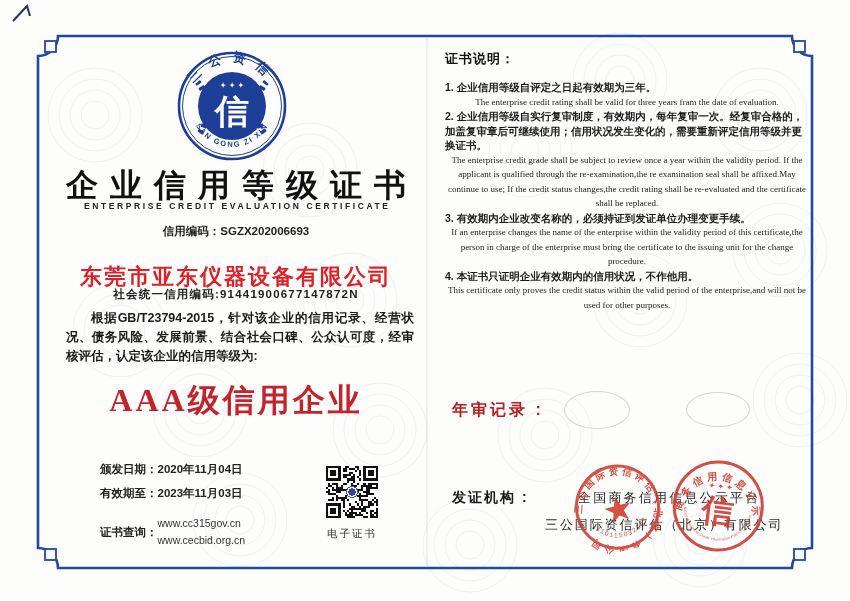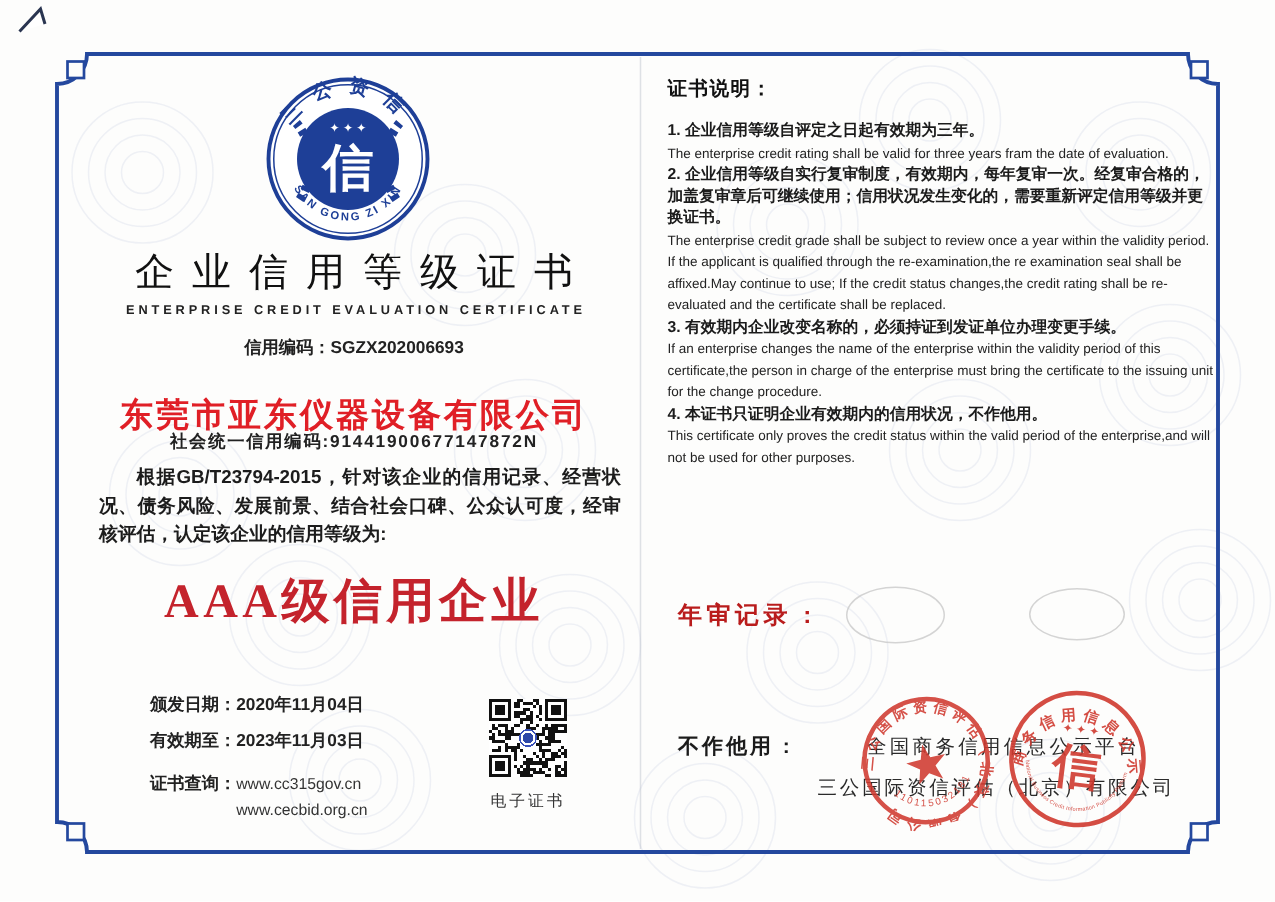--- a/index.html
+++ b/index.html
@@ -2,42 +2,42 @@
 <html><head>
 <meta charset="utf-8">
 <style>
   html,body{margin:0;padding:0;background:#ffffff;}
   #scan{position:relative;width:850px;height:601px;background:#fdfdfc;overflow:hidden;
         font-family:"Liberation Sans","DejaVu Sans",sans-serif;color:#1a1a1a;}
   .abs{position:absolute;}
   
   .lp-center{left:50px;width:372px;text-align:center;}
   #cert-title{top:164px;font-family:"Liberation Serif","DejaVu Serif",serif;
-      font-weight:normal;font-size:26px;letter-spacing:12px;text-indent:12px;color:#111;}
+      font-weight:bold;font-size:32px;letter-spacing:12px;text-indent:12px;color:#111;}
   #cert-subtitle{top:201px;font-size:8.5px;font-weight:bold;letter-spacing:2.6px;text-indent:2.6px;color:#222;}
   #credit-code{top:224px;font-size:11.5px;font-weight:bold;color:#222;}
   #company-name{top:262px;font-size:22px;font-weight:bold;letter-spacing:2px;color:#e01f26;}
   #unified-code{top:287px;font-size:11.5px;font-weight:bold;letter-spacing:1.2px;color:#222;}
   #statement{top:309px;left:66px;width:348px;font-size:12.5px;font-weight:bold;
       line-height:19px;text-align:justify;text-indent:25px;color:#1c1c1c;}
   #rating{top:379px;font-family:"Liberation Serif","DejaVu Serif",serif;
       font-weight:bold;font-size:32px;letter-spacing:3px;color:#c4232c;}
   #issue-block{top:462px;left:100px;font-size:11.5px;font-weight:bold;color:#222;}
   #issue-block .row{margin-bottom:9px;}
-  #query-row{display:flex;margin-top:14px;}
+  #query-row{display:flex;margin-top:14px;align-items:center;}
   #query-urls{font-weight:normal;font-size:10.5px;color:#333;line-height:17px;text-align:left;}
   #qr-box{left:326px;top:466px;width:52px;height:52px;}
   #qr-caption{left:314px;top:527px;width:76px;text-align:center;font-size:10.5px;color:#333;letter-spacing:2px;}
   
   #desc-heading{left:445px;top:50px;font-size:13px;font-weight:bold;letter-spacing:1px;color:#111;}
   #notes{left:445px;top:80px;width:364px;}
   #notes p{margin:0;}
   #notes .cn{font-size:10.5px;font-weight:bold;line-height:14.5px;color:#1b1b1b;}
-  #notes .en{font-family:Liberation Sans, sans-serif;
-      font-size:9px;line-height:14.5px;color:#222;}
+  #notes .en{font-family:Liberation Serif, serif;
+      font-size:9px;line-height:14.5px;color:#222;text-align:center;}
   #annual-label{left:452px;top:400px;font-size:16px;font-weight:bold;letter-spacing:3px;color:#b91c1c;}
   .oval{border:1px solid #c9c9c9;border-radius:50%;opacity:.8;}
   #oval-1{left:564px;top:391px;width:64px;height:36px;}
   #oval-2{left:686px;top:392px;width:62px;height:33px;}
   #issuer-label{left:452px;top:489px;font-size:14px;font-weight:bold;letter-spacing:2px;color:#1b1b1b;}
   .issuer-line{font-size:13px;color:#2a2a2a;white-space:nowrap;}
   #issuer-line-1{left:578px;top:489px;letter-spacing:2.2px;}
   #issuer-line-2{left:545px;top:516px;letter-spacing:1.9px;}
   #seal-star{left:574px;top:463px;transform:rotate(-14deg);opacity:.88;}
   #seal-logo{left:671px;top:459px;transform:rotate(7deg);opacity:.9;}
@@ -410,21 +410,21 @@
     <p class="cn">3. 有效期内企业改变名称的，必须持证到发证单位办理变更手续。</p>
     <p class="en">If an enterprise changes the name of the enterprise within the validity period of this certificate,the person in charge of the enterprise must bring the certificate to the issuing unit for the change procedure.</p>
     <p class="cn">4. 本证书只证明企业有效期内的信用状况，不作他用。</p>
     <p class="en">This certificate only proves the credit status within the valid period of the enterprise,and will not be used for other purposes.</p>
   </div>
 
   <div class="abs" id="annual-label">年审记录 :</div>
   <div class="abs oval" id="oval-1"></div>
   <div class="abs oval" id="oval-2"></div>
 
-  <div class="abs" id="issuer-label">不作他用 :</div>
+  <div class="abs" id="issuer-label">发证机构 :</div>
   <div class="abs issuer-line" id="issuer-line-1">全国商务信用信息公示平台</div>
   <div class="abs issuer-line" id="issuer-line-2">三公国际资信评估（北京）有限公司</div>
 
   <div class="abs" id="seal-star">
     <svg width="88" height="88" viewBox="0 0 88 88">
       <defs>
         <path id="sealA-ring" d="M 7.5 44 A 36.5 36.5 0 1 1 7.45 44.5"></path>
         <path id="sealA-num" d="M 15 56 A 32 32 0 0 0 73 56"></path>
       </defs>
       <circle cx="44" cy="44" r="41" fill="none" stroke="#d03a30" stroke-width="3"></circle>

